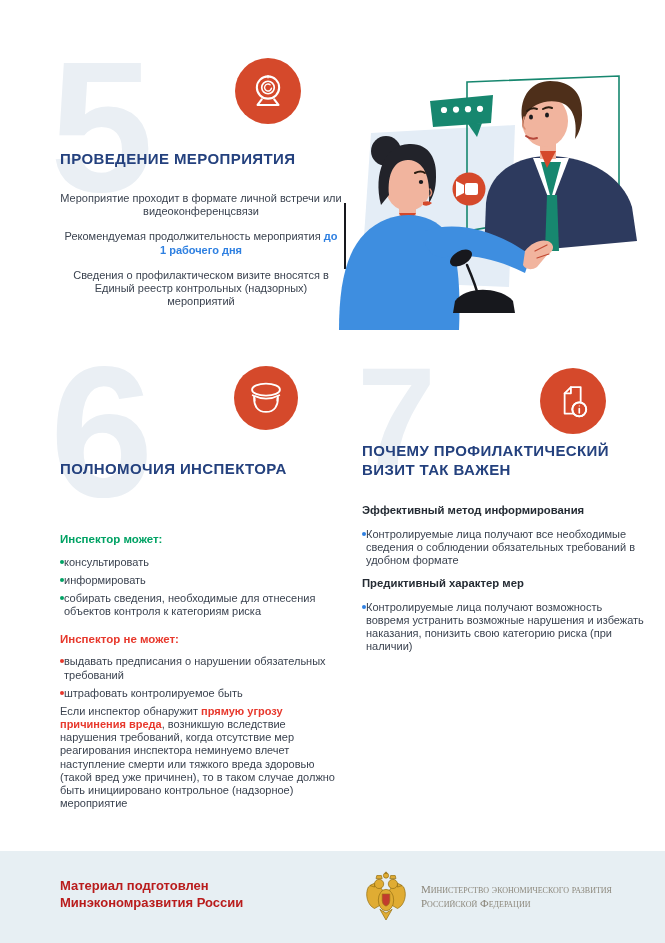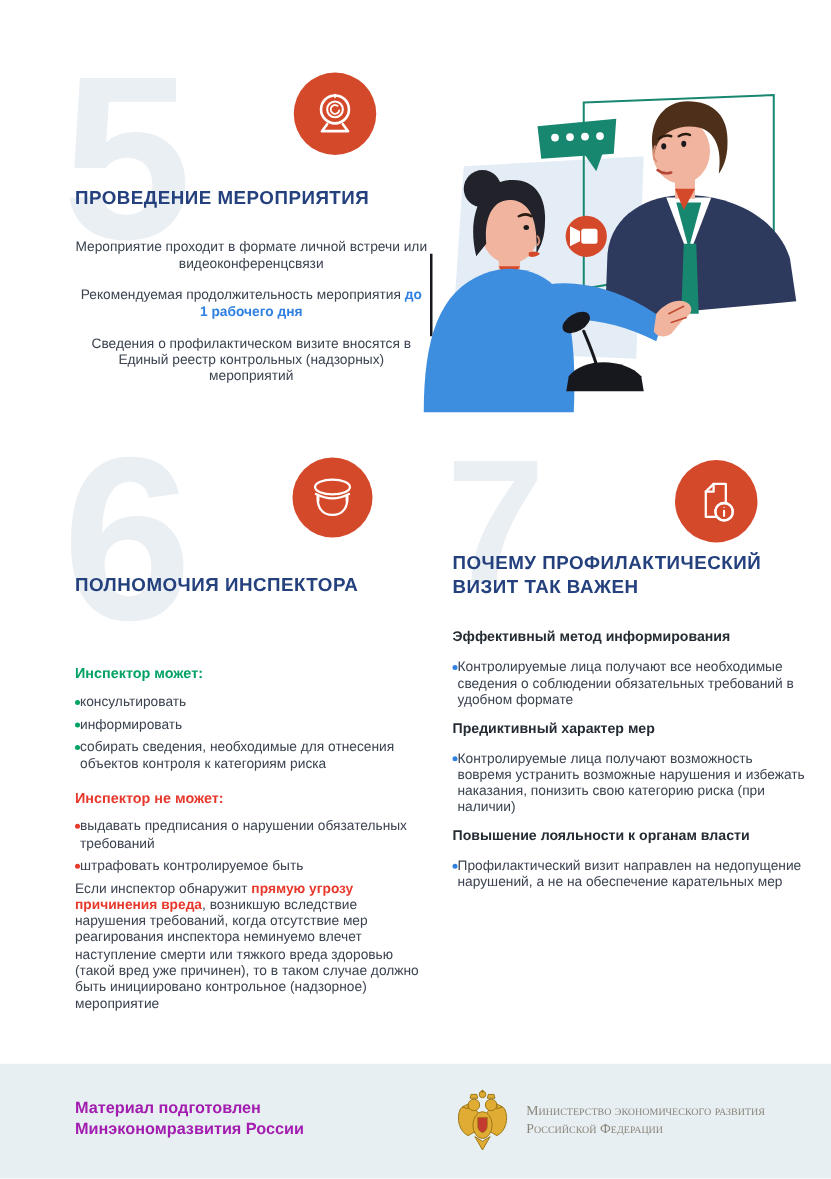--- a/index.html
+++ b/index.html
@@ -59,21 +59,21 @@
   .block .li { margin-bottom:0;justify-content:flex-end; }
 
   .illustration { position:absolute; left:335px; top:55px; width:315px; height:275px; }
 
   .footer {
     position:absolute; left:0; top:851px; width:665px; height:92px;
     background:#E7EFF3;
   }
   .credit {
     position:absolute; left:60px; top:26px; font-size:13px; font-weight:bold;
-    color:#a21caf; line-height:1.32;
+    color:#b91c1c; line-height:1.32;
   }
   .emblem { position:absolute; left:363px; top:19px; width:46px; height:54px; }
   .ministry {
     position:absolute; left:421px; top:31px;
     font-family:"Liberation Serif", serif; font-variant:small-caps;
     font-size:11px; color:#8B867A; line-height:1.3;
   }
 </style>
 </head>
 <body>
@@ -223,27 +223,20 @@
       <div class="li">
           <span class="dot blue"></span>
           <span>Контролируемые лица получают все необходимые сведения о соблюдении обязательных требований в удобном формате</span>
         </div>
     </div>
     <div class="block">
       <p class="block-h">Предиктивный характер мер</p>
       <div class="li">
           <span class="dot blue"></span>
           <span>Контролируемые лица получают возможность вовремя устранить возможные нарушения и избежать наказания, понизить свою категорию риска (при наличии)</span>
-        </div>
-    </div>
-    <div class="block">
-      <p class="block-h">Повышение лояльности к органам власти</p>
-      <div class="li">
-          <span class="dot blue"></span>
-          <span>Профилактический визит направлен на недопущение нарушений, а не на обеспечение карательных мер</span>
         </div>
     </div>
   </div>
 
   <div class="footer">
     <div class="credit">
       <div>Материал подготовлен</div>
       <div>Минэкономразвития России</div>
     </div>
     <div class="emblem">

